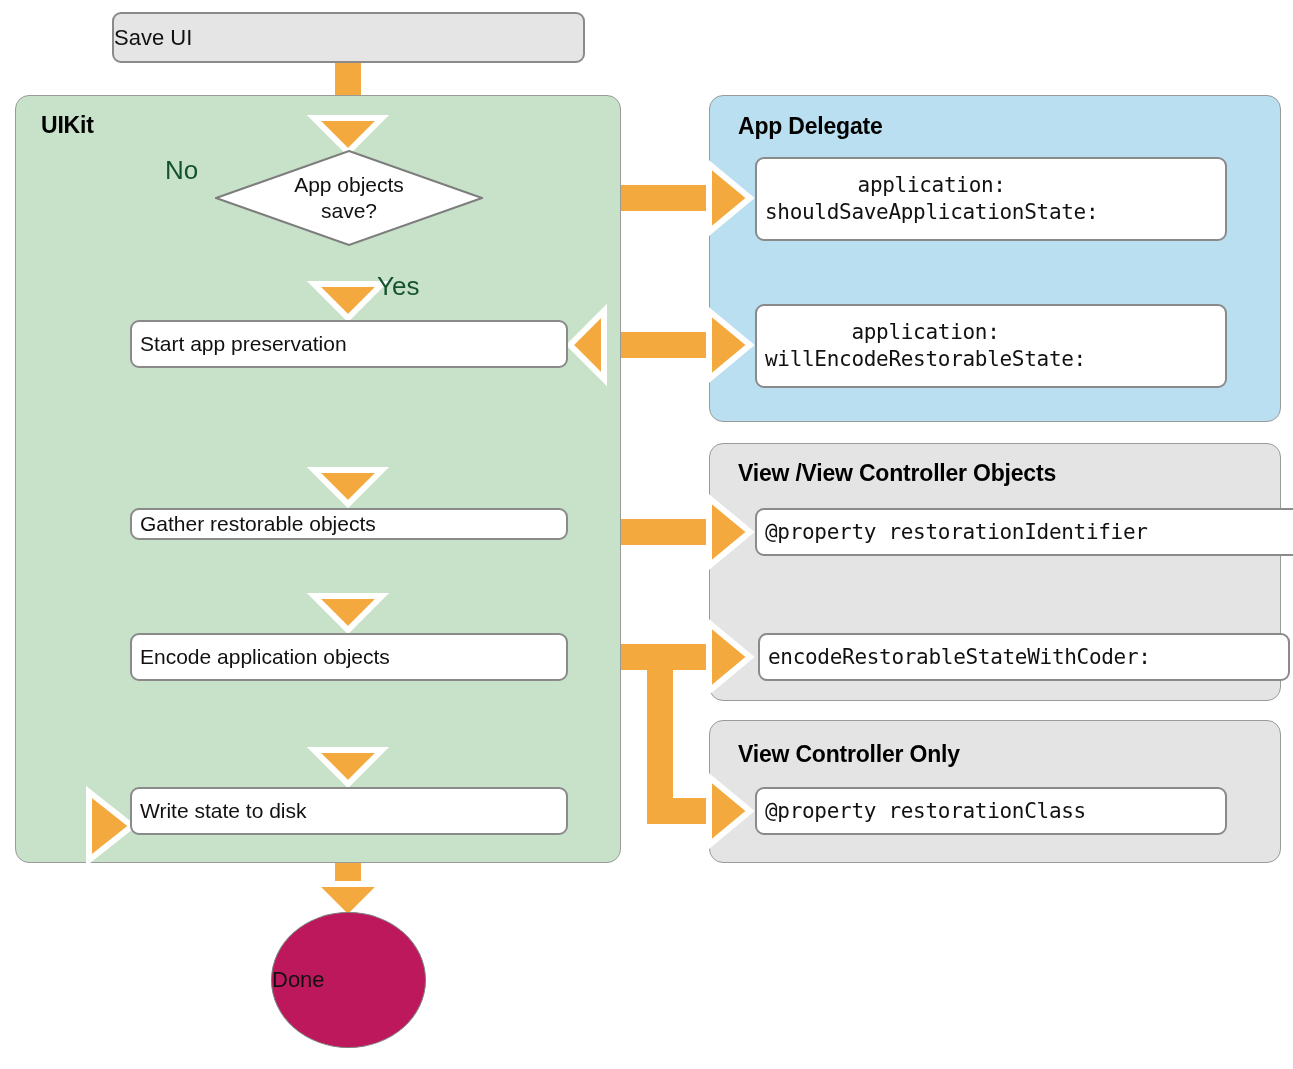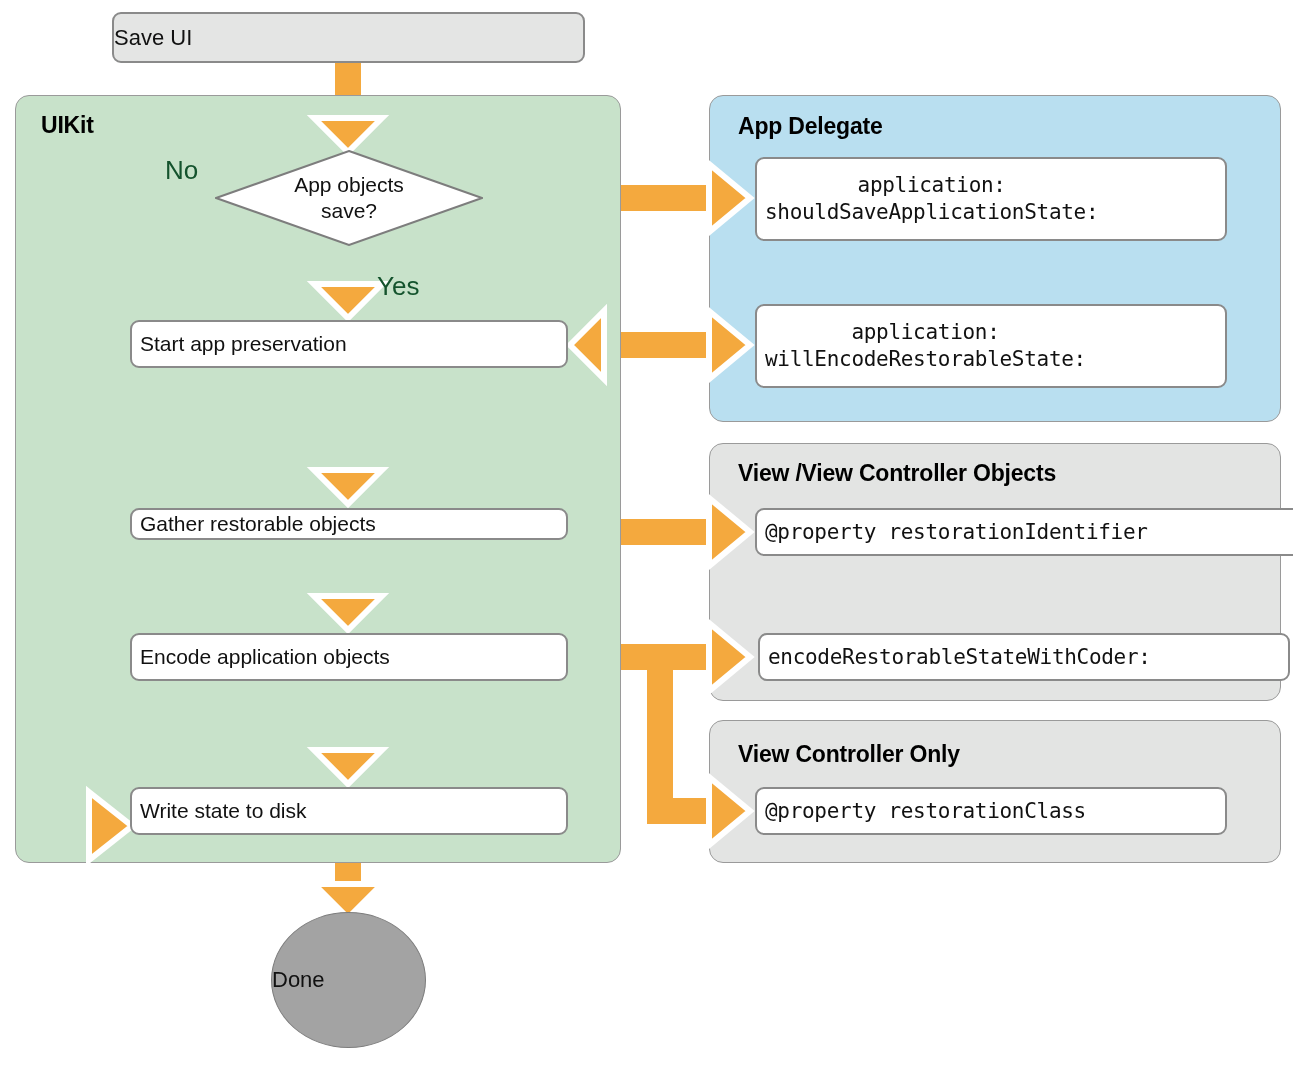--- a/index.html
+++ b/index.html
@@ -76,21 +76,21 @@
   }
   .box-mono {
     font-family: "DejaVu Sans Mono", "Liberation Mono", monospace;
     font-size: 21px;
     line-height: 1.28;
     letter-spacing: -0.3px;
     white-space: pre-line;
   }
   .circle {
     border-radius: 50%;
-    background: #a3a3a3;
+    background: #be185d;
     border: 1.5px solid #7d7d7d;
     font-size: 22px;
     color: #111111;
   }
   .diamond-wrap {
     position: absolute;
   }
   .diamond-label {
     position: absolute;
     left: 0;

